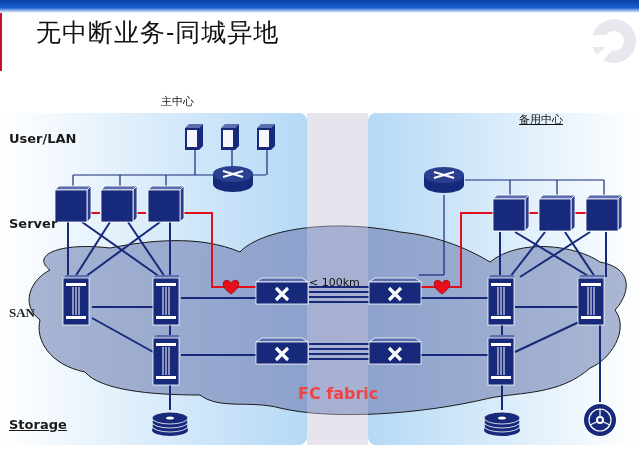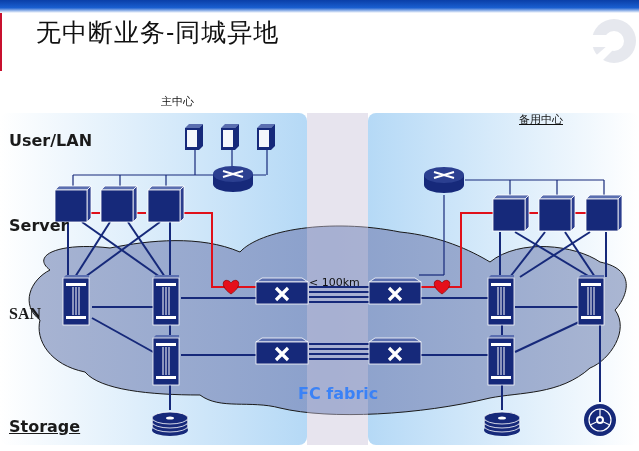--- a/index.html
+++ b/index.html
@@ -5,25 +5,25 @@
   html, body { margin: 0; padding: 0; }
   body { width: 639px; height: 451px; background: #ffffff; position: relative; overflow: hidden;
          font-family: "DejaVu Sans", "Liberation Sans", sans-serif; }
   .topbar { position: absolute; left: 0; top: 0; width: 639px; height: 13px;
             background: linear-gradient(to bottom, #0a3fa8 0%, #1a5fd0 60%, #ffffff 100%); }
   .redmark { position: absolute; left: 0; top: 13px; width: 2px; height: 58px; background: #c8102e; }
   .title { position: absolute; left: 36px; top: 16px; font-size: 25px; color: #111;
            font-family: Liberation Sans, sans-serif; letter-spacing: 1px; white-space: nowrap; }
   .logo { position: absolute; left: 590px; top: 15px; }
   #diagram { position: absolute; left: 0; top: 0; }
-  .label { position: absolute; font-weight: bold; font-size: 16px; color: #1a1a1a;
+  .label { position: absolute; font-weight: bold; font-size: 13px; color: #1a1a1a;
            font-family: "DejaVu Sans", sans-serif; }
   .site { position: absolute; font-size: 11px; color: #111; font-family: "DejaVu Sans", sans-serif; margin-left: 28px; }
   .dist { position: absolute; left: 309px; top: 276px; font-size: 11px; font-weight: normal; color: #111; }
-  .fc { position: absolute; left: 298px; top: 384px; font-size: 16px; font-weight: bold; color: #3b82f6; }
+  .fc { position: absolute; left: 298px; top: 384px; font-size: 16px; font-weight: bold; color: #ef4444; }
 </style>
 </head>
 <body>
 
 <div class="topbar"></div>
 <div class="redmark"></div>
 <div class="title">无中断业务-同城异地</div>
 
 <svg class="logo" width="46" height="52" viewBox="0 0 46 52">
   <circle cx="24" cy="26" r="22" fill="#e6e8ee"></circle>

